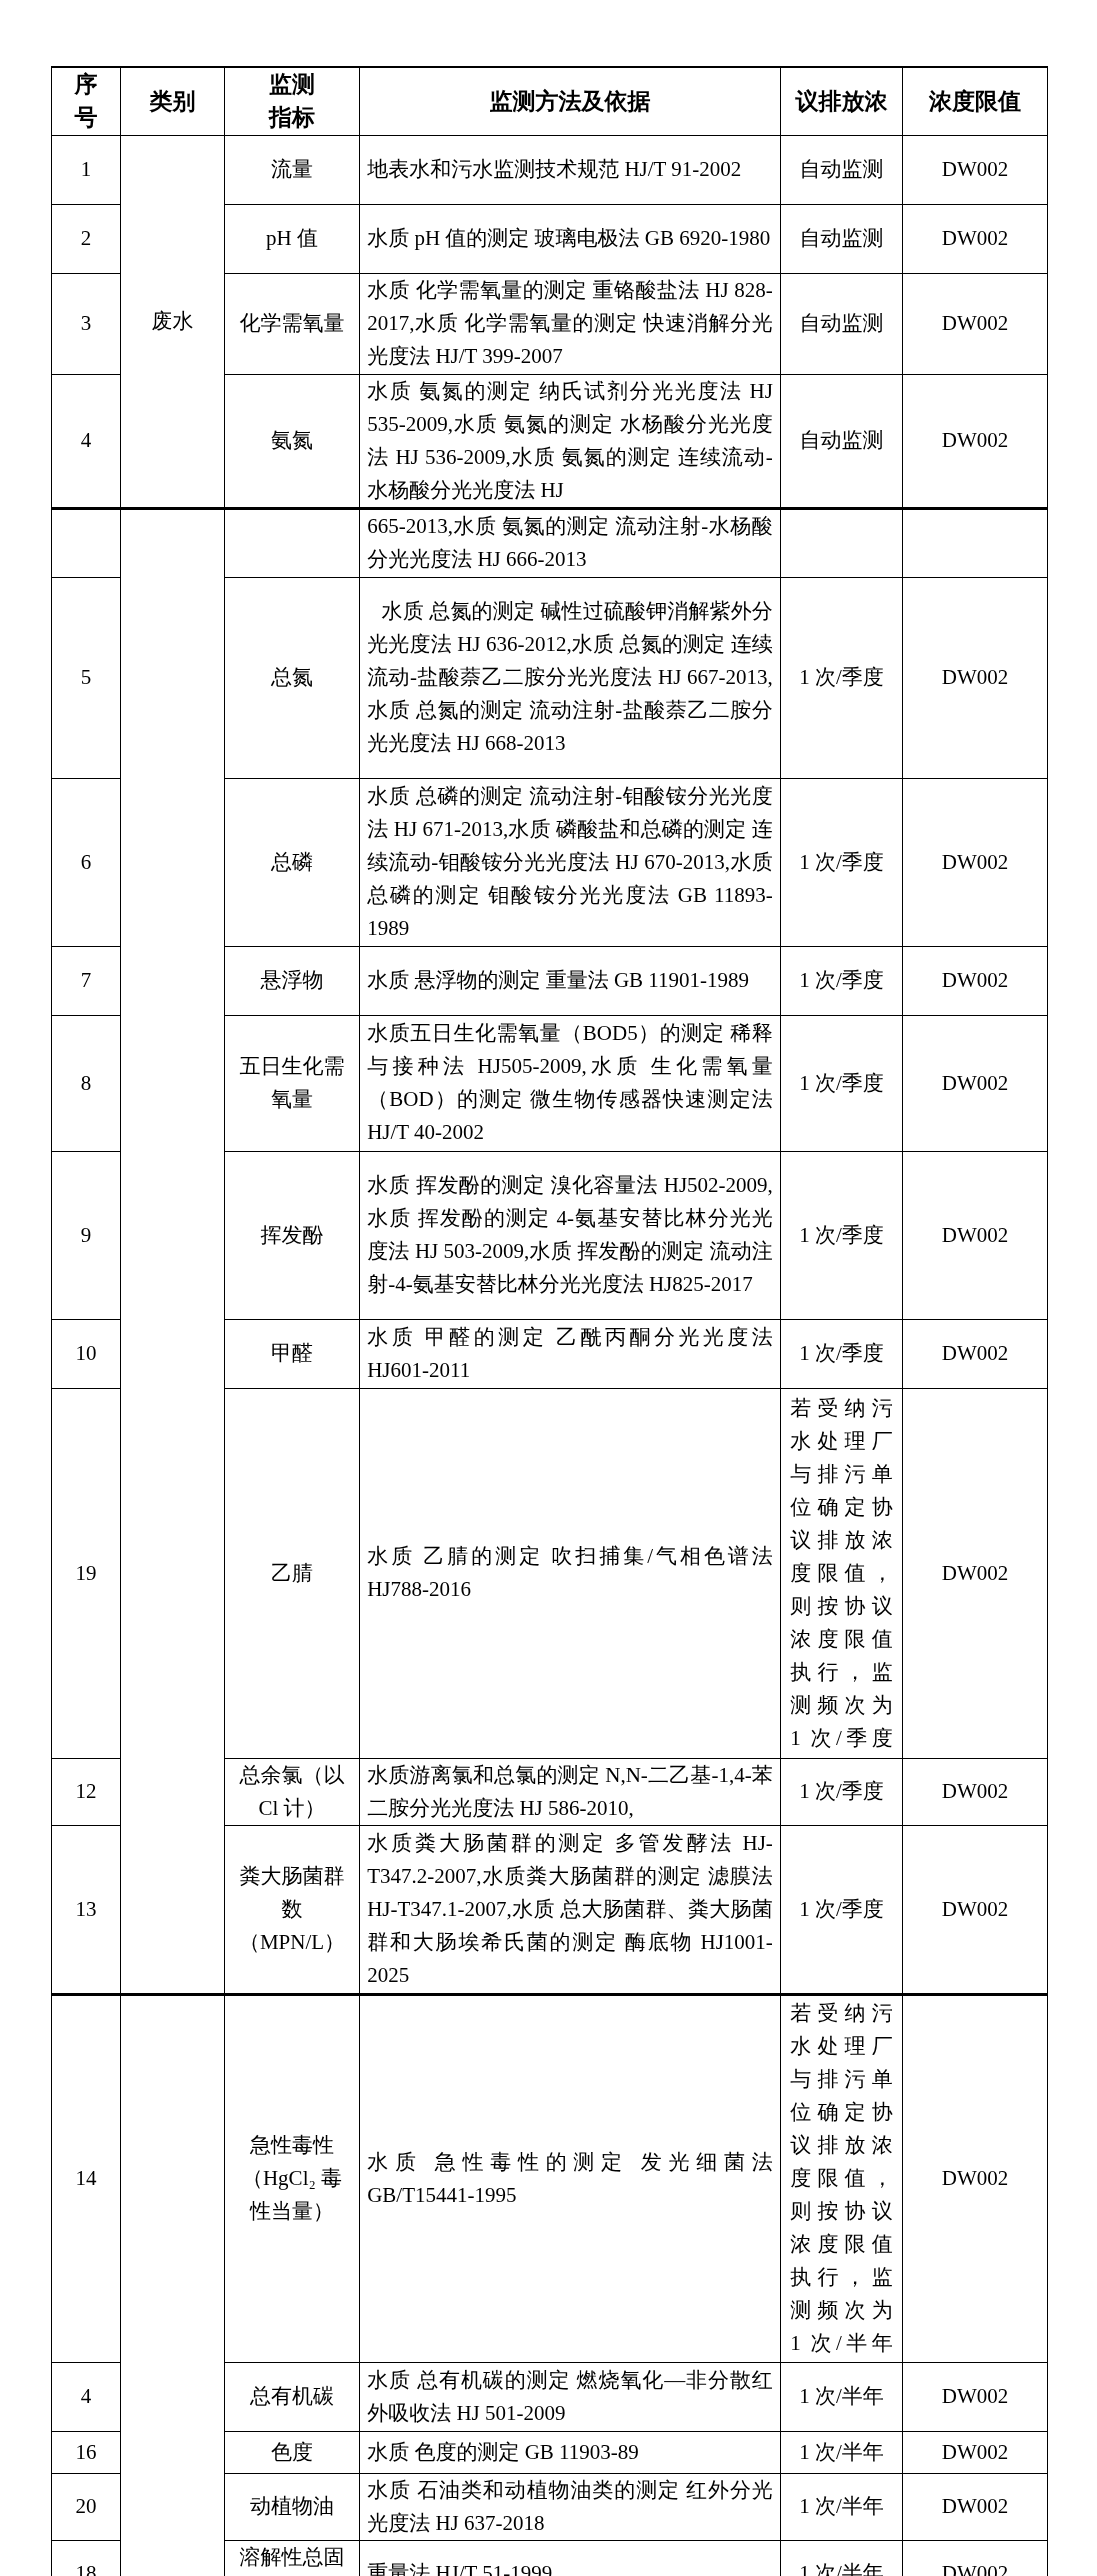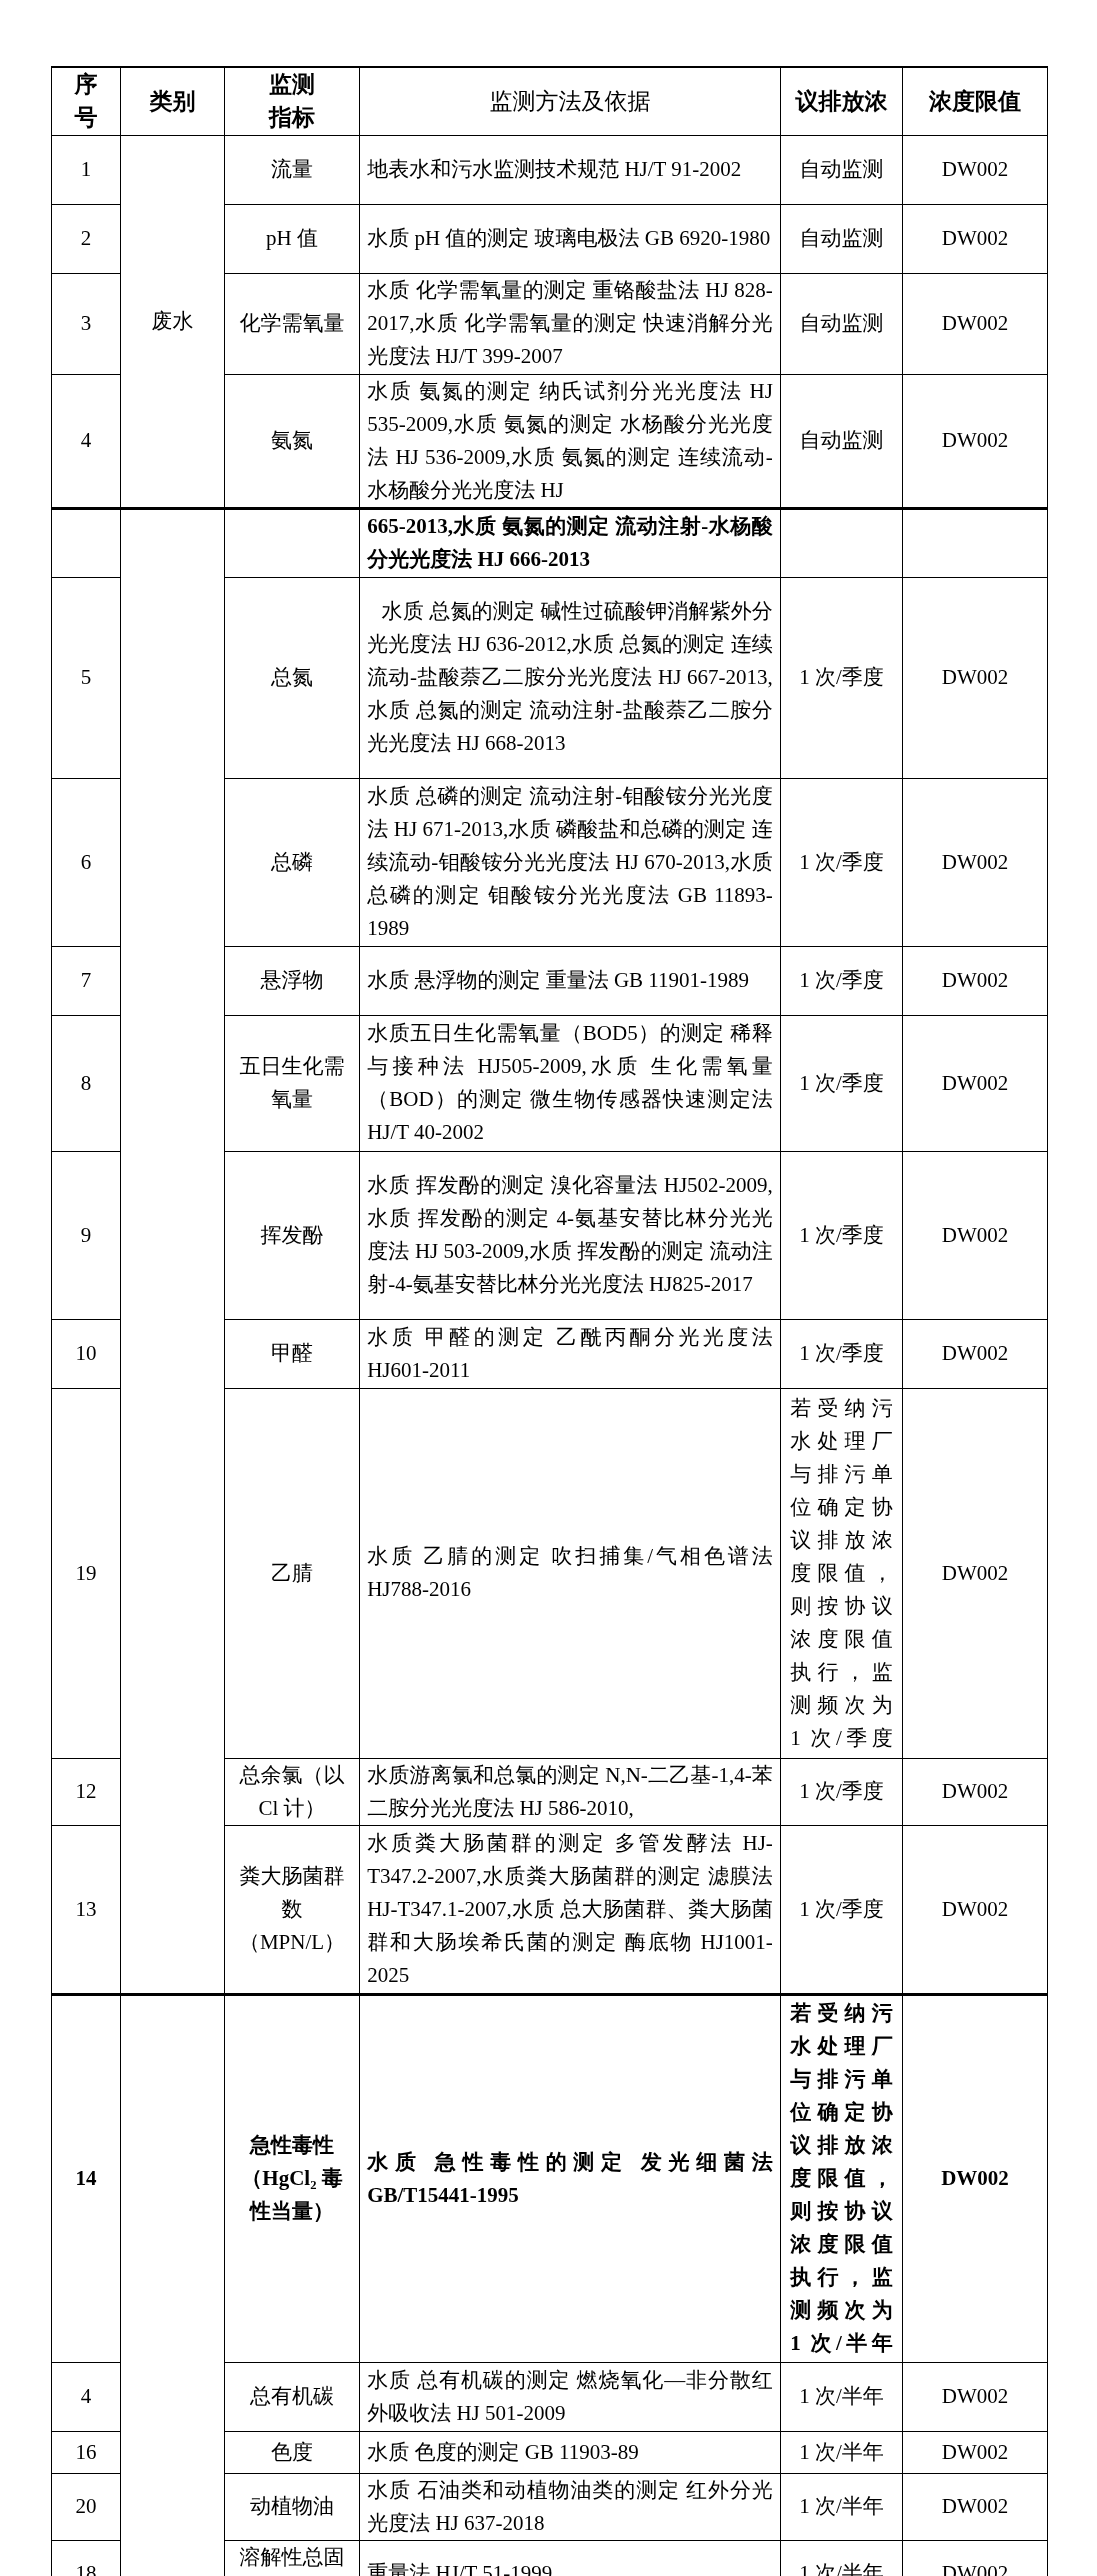--- a/index.html
+++ b/index.html
@@ -5,21 +5,21 @@
   html,body{margin:0;padding:0;background:#ffffff;}
   #page{position:relative;width:1097px;height:2662px;background:#ffffff;
         font-family:"Liberation Serif","DejaVu Serif",serif;color:#000;}
   table#montbl{position:absolute;left:51px;top:66px;width:996px;
         border-collapse:collapse;table-layout:fixed;
         border:1px solid #000;}
   td{border:1px solid #000;overflow:hidden;vertical-align:middle;
      font-size:21px;line-height:33px;padding:0;}
   tr.thead td{font-weight:bold;font-size:23px;text-align:center;
      border-top:2.1px solid #000;border-bottom:1.5px solid #000;}
-  tr.pbreak td{border-top:3.1px solid #000;font-weight:bold;}
+  tr.pbreak td{border-top:3.1px solid #000;}
   tr.last td{border-bottom:2.1px solid #000;}
   .pre{white-space:pre-line;}
   .cc{text-align:center;padding:0 2.1px;}
   .met{text-align:justify;padding:0 7.2px;}
   .met.ind1{text-indent:14.4px;}
   .freqlong{white-space:pre-line;text-align:justify;text-align-last:justify;
      padding:0 9.3px;}
 </style>
 </head>
 <body>
@@ -35,21 +35,21 @@
         <col style="width:145px">
     </colgroup>
 
     <tbody>
         <tr class="thead" style="height:68px">
       <td class="pre cc">序
 号</td>
       <td class="cc">类别</td>
       <td class="pre cc">监测
 指标</td>
-      <td class="cc" style="font-weight:normal">监测方法及依据</td>
+      <td class="cc" style="font-weight:bold">监测方法及依据</td>
       <td class="cc">议排放浓</td>
       <td class="cc">浓度限值</td>
     </tr>
 
     <tr style="height:69px">
       <td class="cc">1</td>
       <td class="cc" rowspan="4">废水</td>
       <td class="cc pre">流量</td>
       <td class="met">地表水和污水监测技术规范 HJ/T 91-2002</td>
       <td class="cc">自动监测</td>

